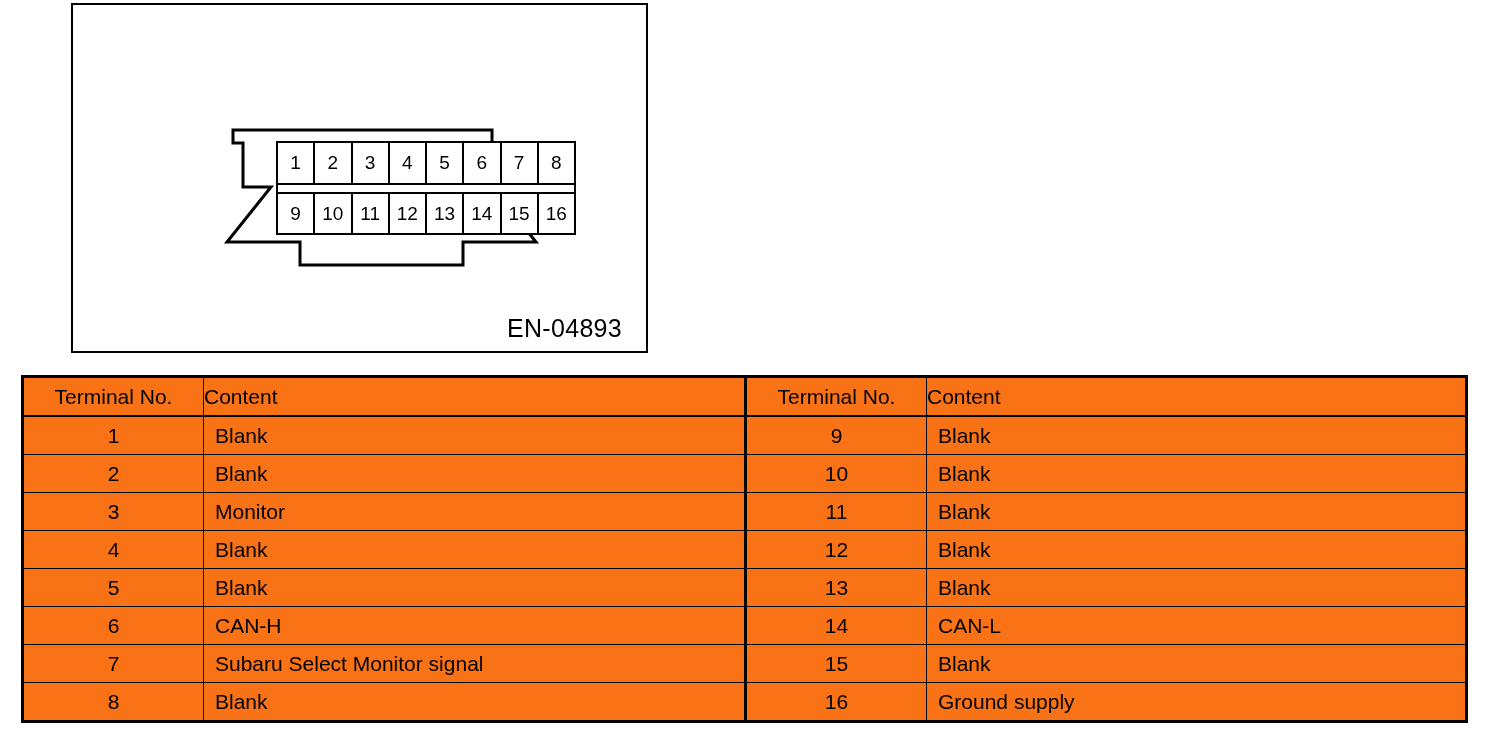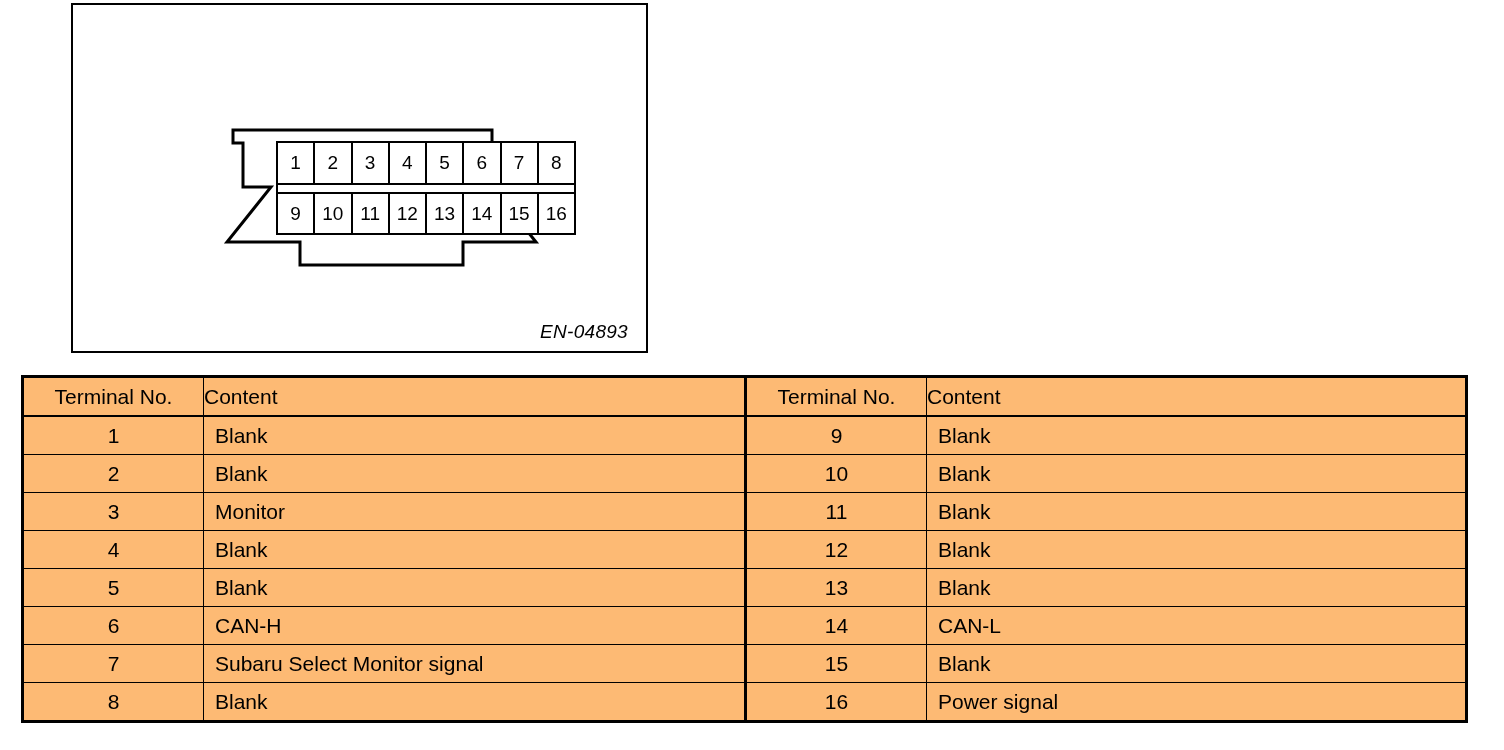--- a/index.html
+++ b/index.html
@@ -23,26 +23,25 @@
     top: 3px;
     width: 577px;
     height: 350px;
     border: 2px solid #000;
     box-sizing: border-box;
     background: #fff;
   }
 
   #figure-caption {
     position: absolute;
-    right: 18px;
+    right: 24px;
     bottom: 8px;
-    font-size: 19px;
+    font-size: 25px;
     letter-spacing: 0.3px;
     white-space: nowrap;
-    font-style: italic;
   }
 
   
   #connector-drawing {
     position: absolute;
     left: 72px;
     top: 120px;
     width: 435px;
     height: 155px;
   }
@@ -95,21 +94,21 @@
     width: 1437px;
     border-collapse: collapse;
     table-layout: fixed;
     font-size: 21px;
   }
   #terminal-table td, #terminal-table th {
     border: 1px solid #000;
     padding: 0;
     height: 37px;
     font-weight: normal;
-    background: #fdba74;
+    background: #f97316;
   }
   
   #terminal-table { border: 3px solid #000; }
   #terminal-table tr > *:first-child { border-left: 3px solid #000; }
   #terminal-table tr > *:last-child  { border-right: 3px solid #000; }
   #terminal-table thead th { border-top: 3px solid #000; }
   #terminal-table tbody tr:last-child > * { border-bottom: 3px solid #000; }
 
   
   #terminal-table thead th { border-bottom: 2px solid #000; }
@@ -238,16 +237,16 @@
     <tr>
       <td class="c-term">7</td>
       <td class="c-content">Subaru Select Monitor signal</td>
       <td class="c-term-r col-sep">15</td>
       <td class="c-content-r">Blank</td>
     </tr>
     <tr>
       <td class="c-term">8</td>
       <td class="c-content">Blank</td>
       <td class="c-term-r col-sep">16</td>
-      <td class="c-content-r">Power signal</td>
+      <td class="c-content-r">Ground supply</td>
     </tr>
   </tbody>
 </table>
 
 </body></html>

